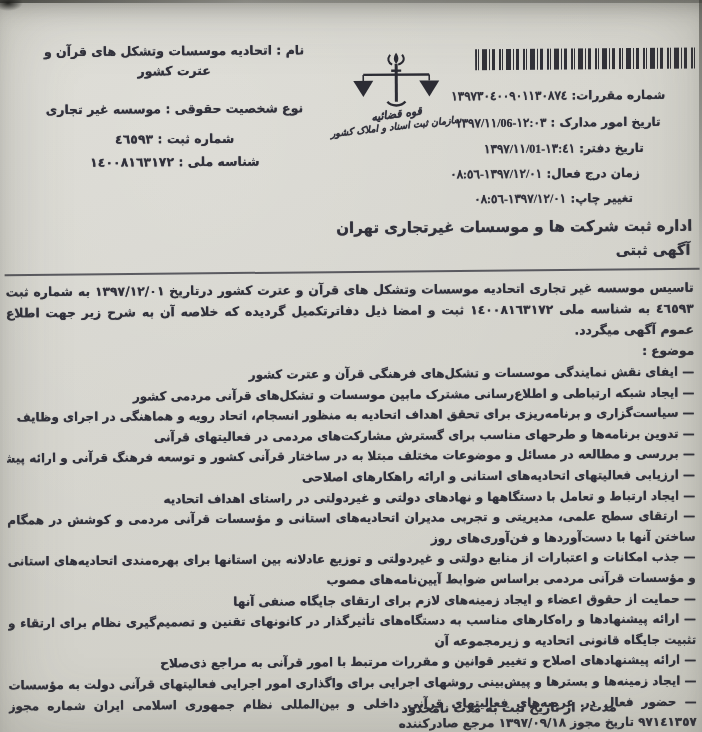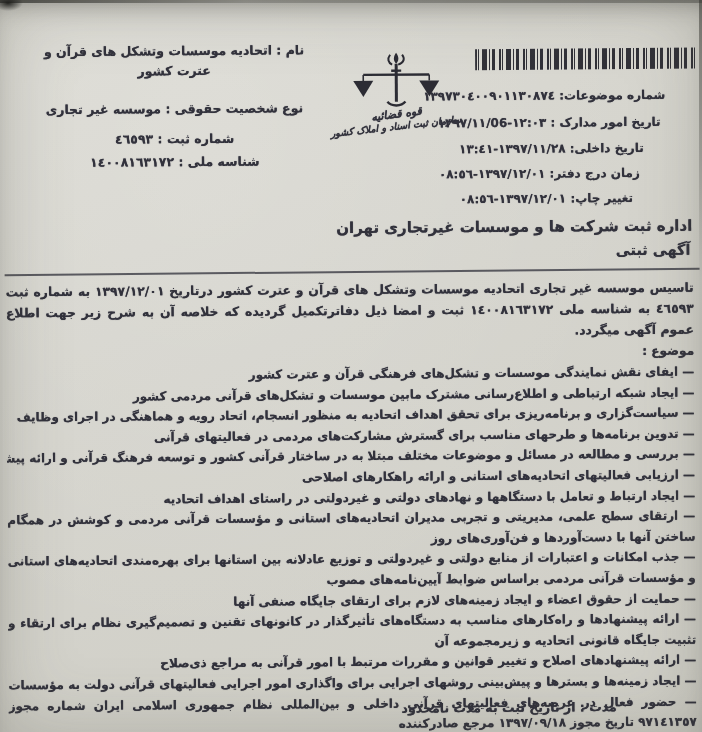--- a/index.html
+++ b/index.html
@@ -44,21 +44,21 @@
     background:repeating-linear-gradient(90deg,
       #23232b 0px,#23232b 2px, transparent 2px,transparent 3px,
       #23232b 3px,#23232b 4px, transparent 4px,transparent 7px,
       #23232b 7px,#23232b 12px, transparent 12px,transparent 14px,
       #23232b 14px,#23232b 15px, transparent 15px,transparent 17px,
       #23232b 17px,#23232b 20px, transparent 20px,transparent 24px);}
 
   
   .meta{position:absolute; top:88px; right:0; left:300px; font-size:12px; font-weight:bold;}
   .meta-row{text-align:right; line-height:19px;}
-  .meta-row .val{direction:ltr; unicode-bidi:isolate;}
+  .meta-row .val{direction:ltr; unicode-bidi:isolate;font-family:Liberation Serif, serif;}
   .meta-row:nth-child(1){padding-left:0; padding-right:35px; margin-top:0;}
   .meta-row:nth-child(2){padding-right:40px; margin-top:8px;}
   .meta-row:nth-child(3){padding-right:57px; margin-top:7px;}
   .meta-row:nth-child(4){padding-right:61px; margin-top:6px;}
   .meta-row:nth-child(5){padding-right:68px; margin-top:6px;}
 
   
   .office{position:absolute; top:218px; right:9px; left:100px; text-align:right;}
   .office .o1{font-size:15px; font-weight:bold; line-height:20px;}
   .office .o2{font-size:14.5px; font-weight:bold; margin-top:6px; margin-right:2px;}
@@ -110,33 +110,33 @@
         <path d="M69 31 L89 31 L79 47 Z" fill="#2c2c34"></path>
       </svg>
       <div class="calli1 txt">قوه قضائیه</div>
       <div class="calli2 txt">سازمان ثبت اسناد و املاک کشور</div>
     </div>
 
     <div class="barcode"></div>
 
     <div class="meta txt">
       <div class="meta-row">
-        <span>شماره موضوعات:</span>
+        <span>شماره مقررات:</span>
         <span class="val">١٣٩٧٣٠٤٠٠٩٠١١٣٠٨٧٤</span>
       </div>
       <div class="meta-row">
         <span>تاریخ امور مدارک :</span>
         <span class="val">١٣٩٧/١١/06-١٢:٠٣</span>
       </div>
       <div class="meta-row">
-        <span>تاریخ داخلی:</span>
-        <span class="val">١٣٩٧/١١/٢٨-١٣:٤١</span>
+        <span>تاریخ دفتر:</span>
+        <span class="val">١٣٩٧/١١/01-١٣:٤١</span>
       </div>
       <div class="meta-row">
-        <span>زمان درج دفتر:</span>
+        <span>زمان درج فعال:</span>
         <span class="val">١٣٩٧/١٢/٠١-٠٨:٥٦</span>
       </div>
       <div class="meta-row">
         <span>تغییر چاپ:</span>
         <span class="val">١٣٩٧/١٢/٠١-٠٨:٥٦</span>
       </div>
     </div>
 
     <div class="office txt">
       <div class="o1">اداره ثبت شرکت ها و موسسات غیرتجاری تهران</div>

